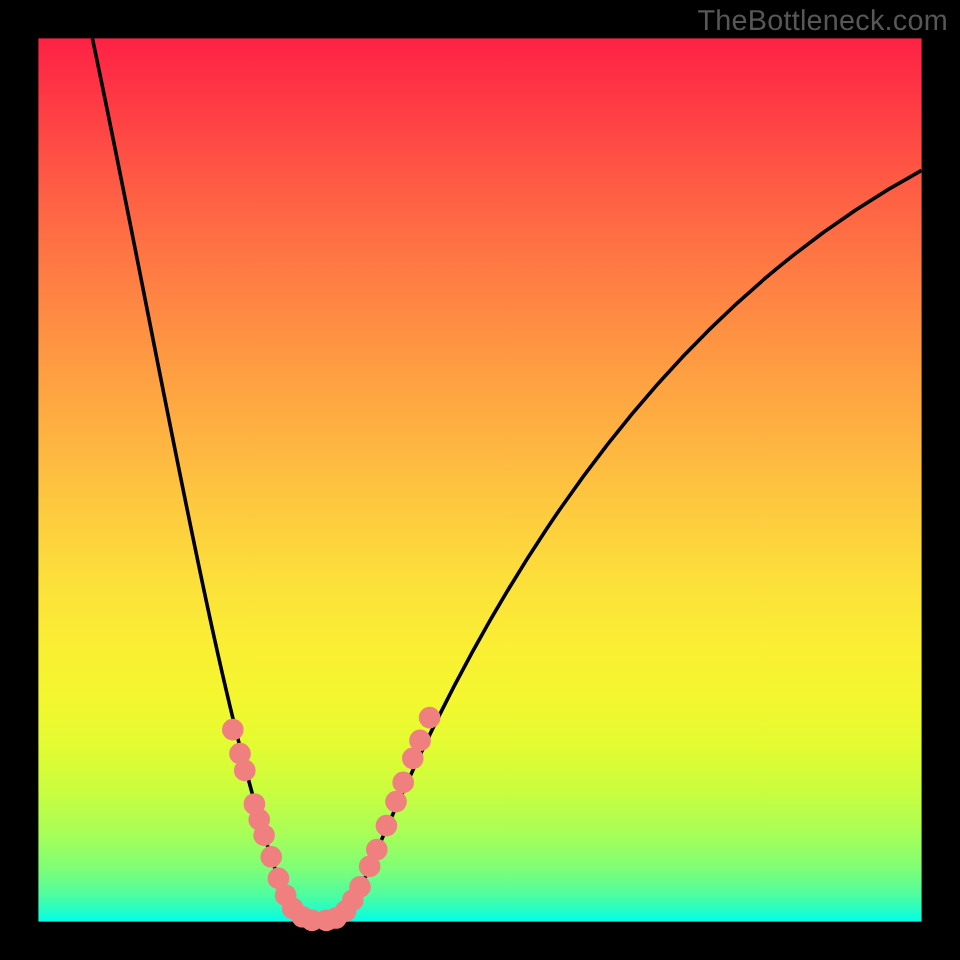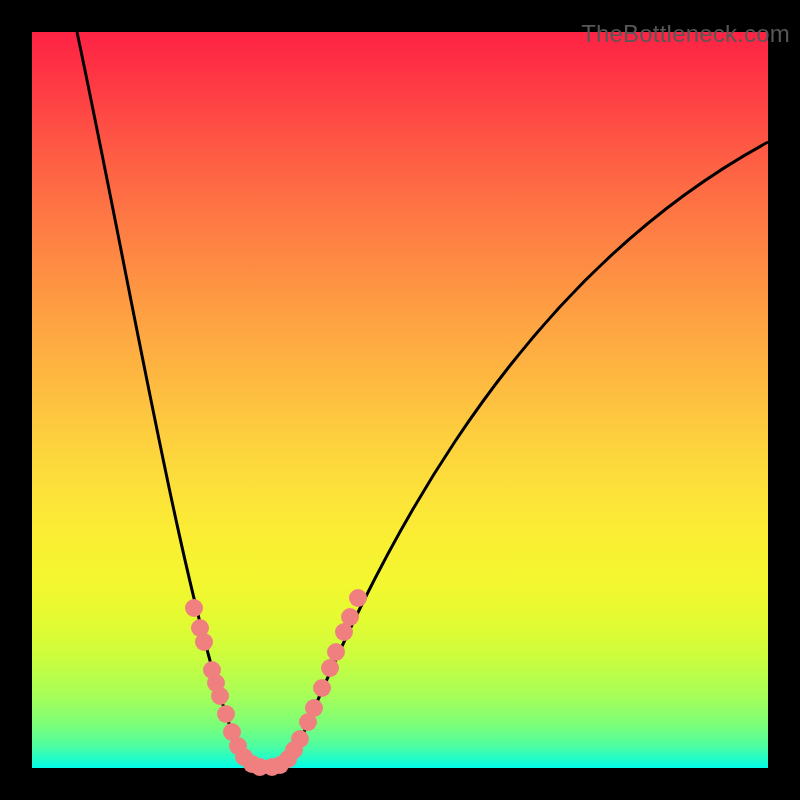--- a/index.html
+++ b/index.html
@@ -21,21 +21,20 @@
   }
   .watermark {
     position: absolute;
     top: 4px;
     right: 10px;
     color: #575756;
     font-size: 24px;
     font-weight: 400;
     letter-spacing: 0.2px;
     z-index: 10;
-    margin-top: 16px;
   }
   .plot {
     position: absolute;
     top: 32px;
     left: 32px;
     width: 736px;
     height: 736px;
     z-index: 1;
   }
   .gradient {

